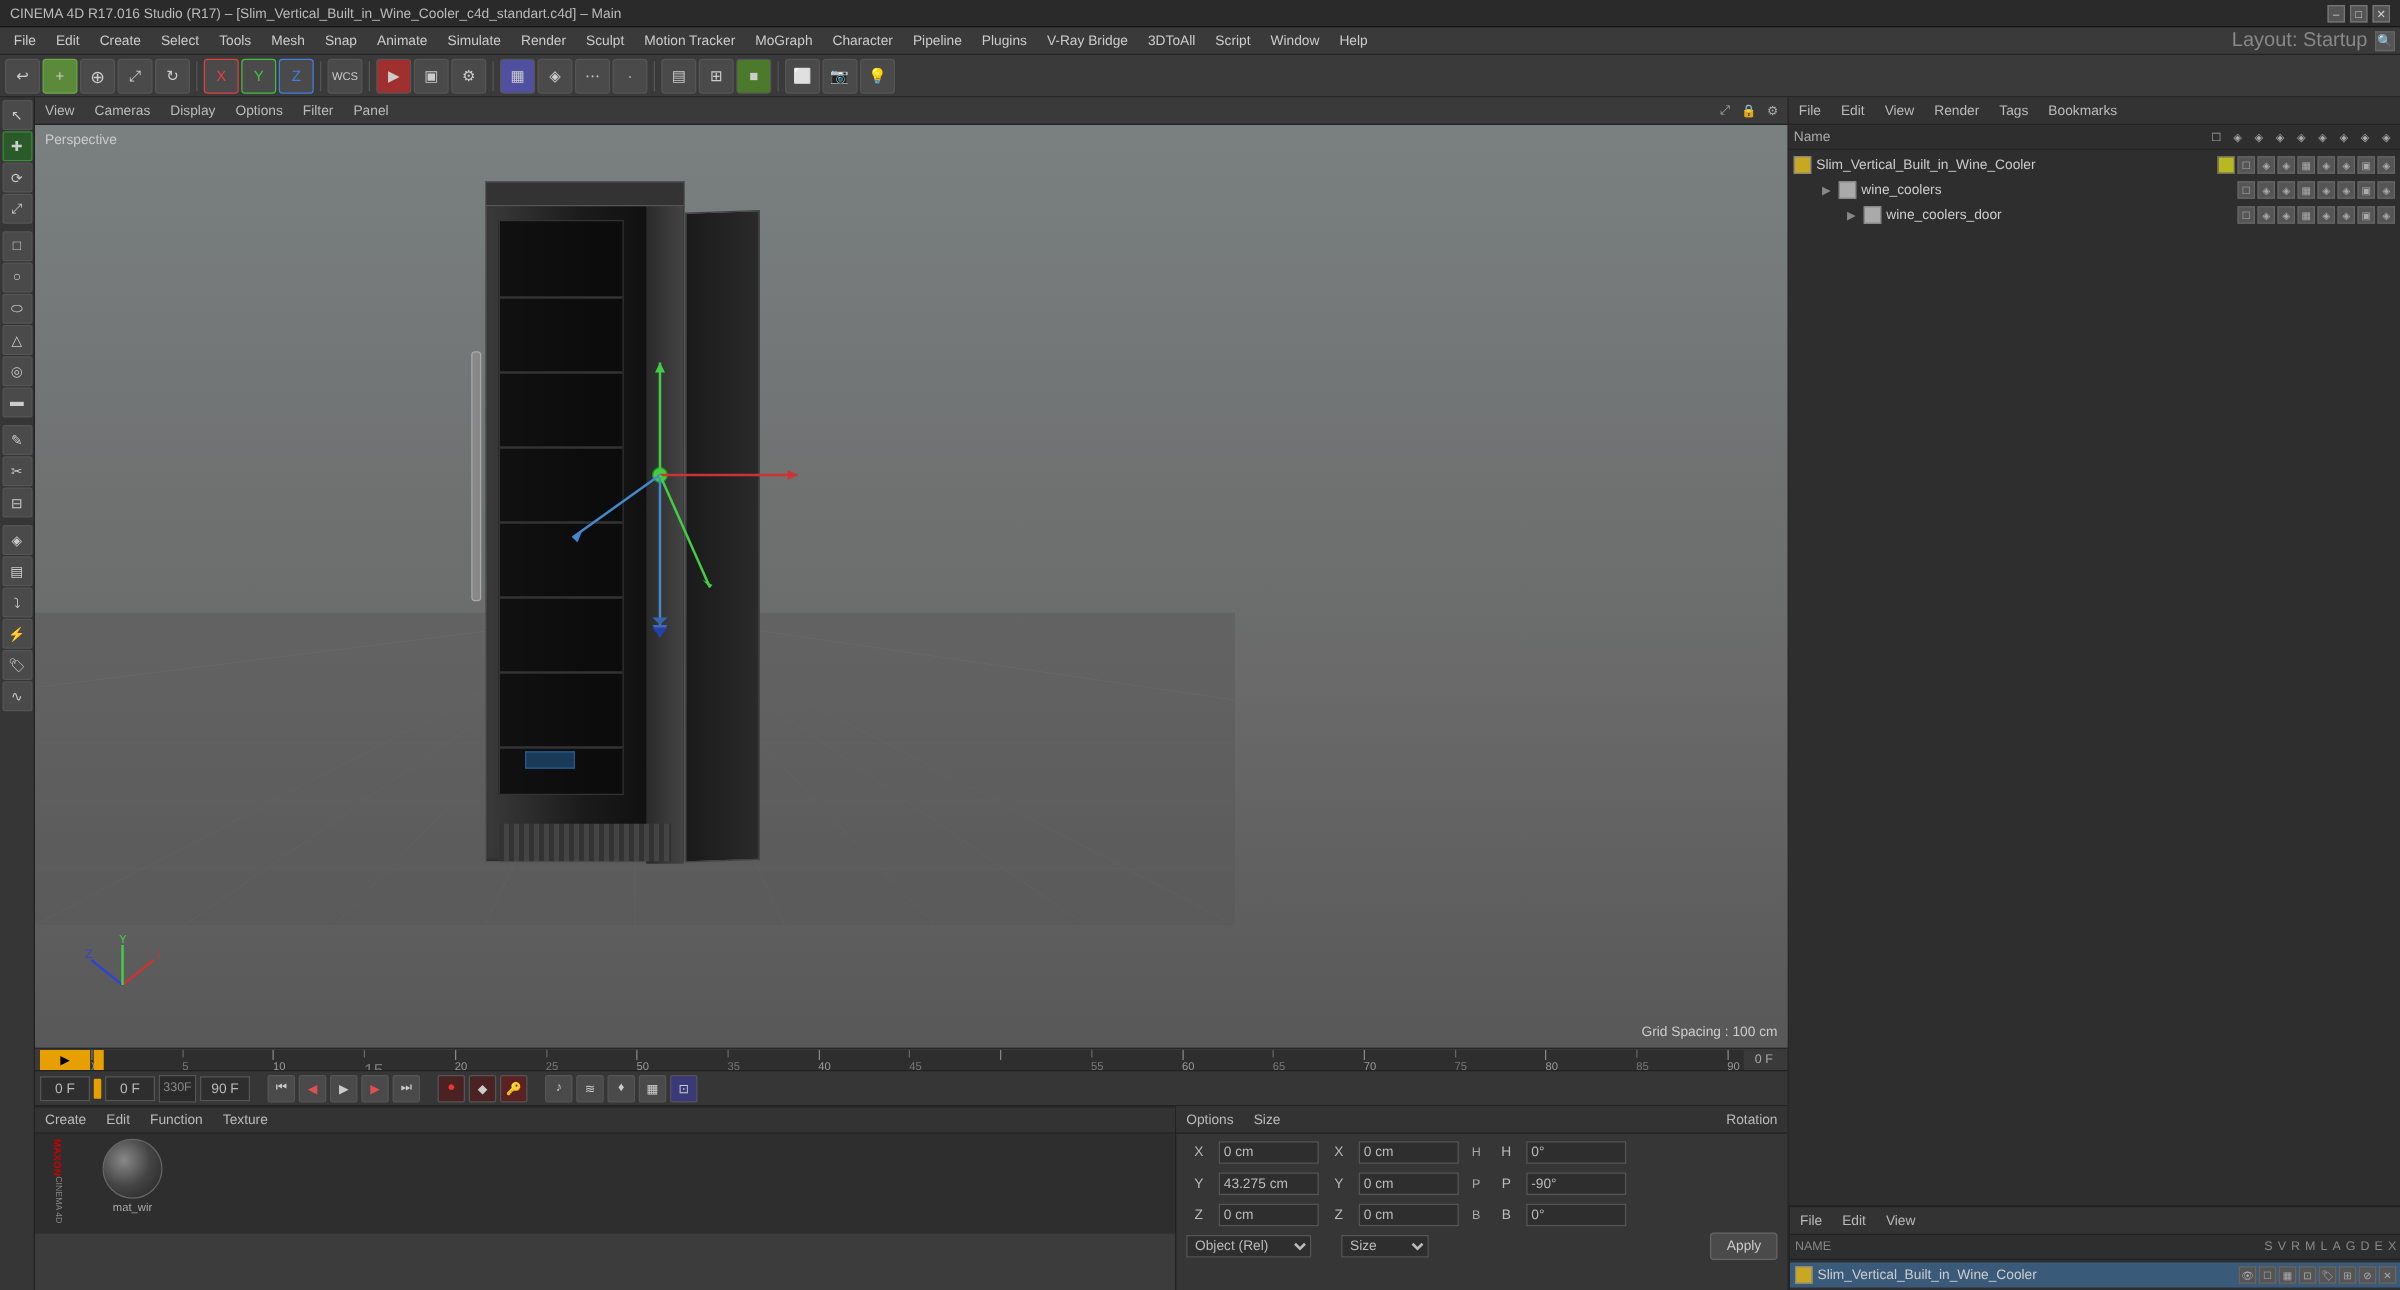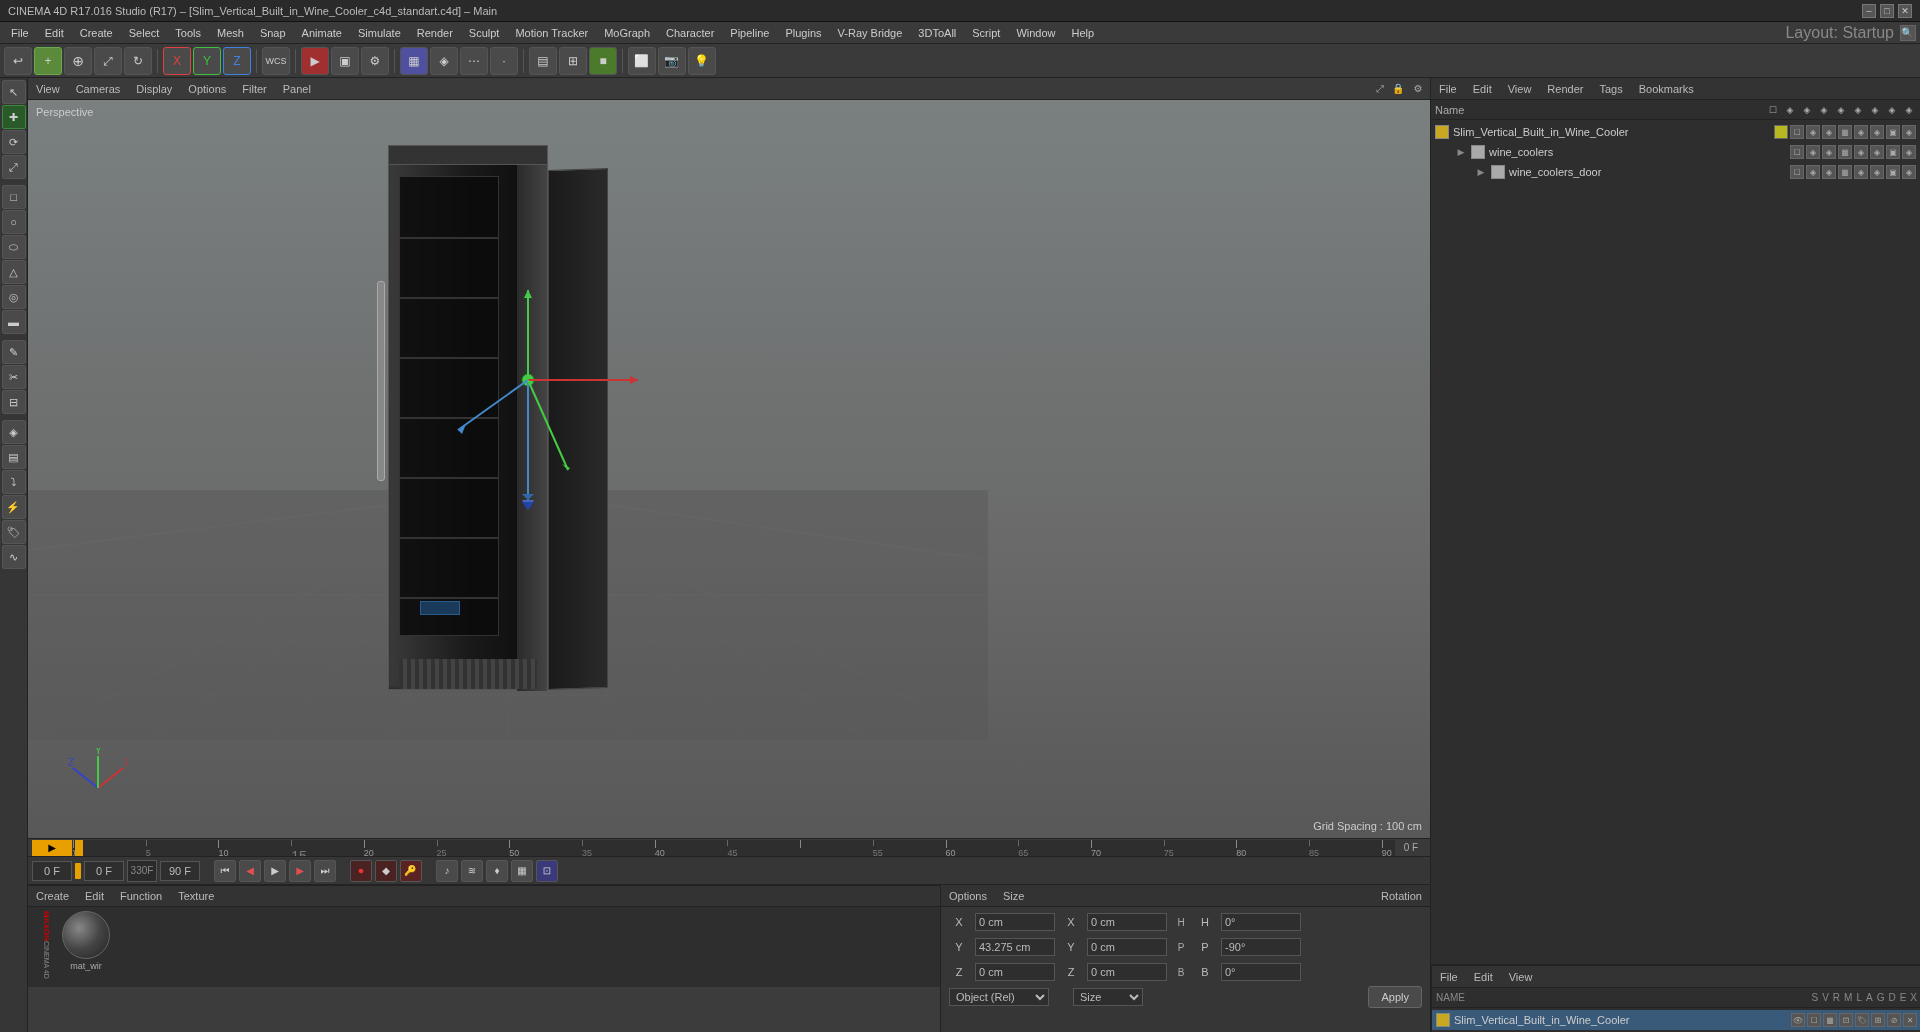--- a/index.html
+++ b/index.html
@@ -382,21 +382,21 @@
       font-size: 11px;
       color: #bbb;
       cursor: pointer;
       padding: 2px 4px;
     }
     #mat-content {
       flex: 1;
       background: #2e2e2e;
       display: flex;
       padding: 4px;
-      gap: 0;
+      gap: 20px;
     }
     .mat-item {
       width: 52px;
       height: 62px;
       display: flex;
       flex-direction: column;
       align-items: center;
       gap: 2px;
       cursor: pointer;
     }

